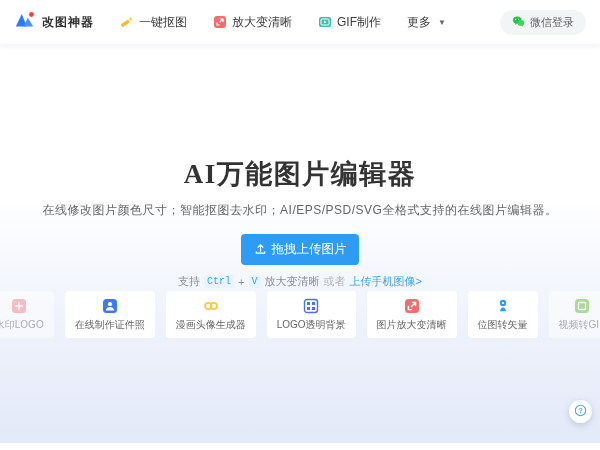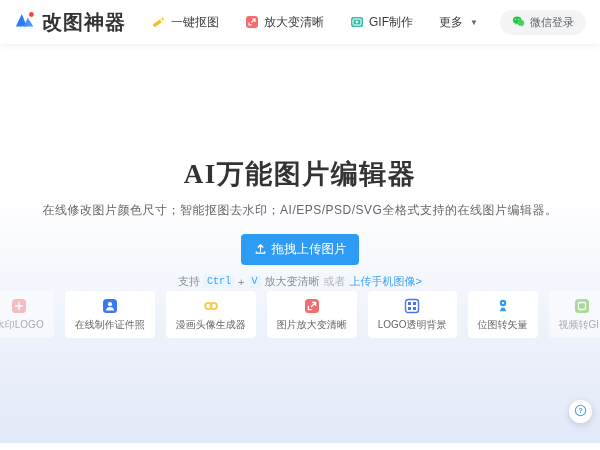--- a/index.html
+++ b/index.html
@@ -13,21 +13,21 @@
   
   .navbar {
     position: absolute; top: 0; left: 0; width: 600px; height: 44px;
     background: #ffffff;
     box-shadow: 0 2px 6px rgba(60,80,120,0.08);
     display: flex; align-items: center;
     padding: 0 14px;
     z-index: 5;
   }
   .logo { display: flex; align-items: center; gap: 6px; cursor: pointer; }
-  .logo-text { font-size: 20px; font-weight: 700; color: #333; letter-spacing: 1px; }
+  .logo-text { font-size: 12px; font-weight: 700; color: #333; letter-spacing: 1px; }
   .nav-menu { display: flex; align-items: center; gap: 26px; margin-left: 26px; }
   .nav-item { display: flex; align-items: center; gap: 5px; font-size: 12px; color: #3c3c3c; cursor: pointer; white-space: nowrap; }
   .nav-item .micon { display: inline-flex; width: 14px; height: 14px; }
   .caret { font-size: 8px; color: #666; margin-left: 2px; }
   .nav-right { margin-left: auto; }
   .login-pill {
     display: flex; align-items: center; gap: 5px;
     background: #f3f4f6; border-radius: 999px;
     padding: 5px 12px; font-size: 11px; color: #606266; cursor: pointer;
   }
@@ -212,39 +212,39 @@
         <circle cx="5.3" cy="8" r="3.2" fill="none" stroke="#f7c948" stroke-width="1.8"></circle>
         <circle cx="10.7" cy="8" r="3.2" fill="none" stroke="#f7c948" stroke-width="1.8"></circle>
       </svg>
     </span>
     <span class="clabel">漫画头像生成器</span>
   </div>
 
   <div class="card">
     <span class="cicon">
       <svg width="16" height="16" viewBox="0 0 16 16">
-        <rect x="1" y="1" width="14" height="14" rx="3.5" fill="#f56c6c"></rect>
-        <path d="M8.6 4.4 H11.6 V7.4 M11.6 4.4 L7.4 8.6" stroke="#ffffff" stroke-width="1.4" fill="none" stroke-linecap="round"></path>
-        <path d="M4.4 8.4 V11.6 H7.6" stroke="#ffffff" stroke-width="1.4" fill="none" stroke-linecap="round"></path>
-      </svg>
-    </span>
-    <span class="clabel">图片放大变清晰</span>
-  </div>
-
-  <div class="card">
-    <span class="cicon">
-      <svg width="16" height="16" viewBox="0 0 16 16">
         <rect x="1.5" y="1.5" width="13" height="13" rx="2.5" fill="none" stroke="#4a72f5" stroke-width="1.4"></rect>
         <rect x="4" y="4" width="3" height="3" fill="#4a72f5"></rect>
         <rect x="9" y="4" width="3" height="3" fill="#4a72f5"></rect>
         <rect x="4" y="9" width="3" height="3" fill="#4a72f5"></rect>
         <rect x="9" y="9" width="3" height="3" fill="#4a72f5"></rect>
       </svg>
     </span>
     <span class="clabel">LOGO透明背景</span>
+  </div>
+
+  <div class="card">
+    <span class="cicon">
+      <svg width="16" height="16" viewBox="0 0 16 16">
+        <rect x="1" y="1" width="14" height="14" rx="3.5" fill="#f56c6c"></rect>
+        <path d="M8.6 4.4 H11.6 V7.4 M11.6 4.4 L7.4 8.6" stroke="#ffffff" stroke-width="1.4" fill="none" stroke-linecap="round"></path>
+        <path d="M4.4 8.4 V11.6 H7.6" stroke="#ffffff" stroke-width="1.4" fill="none" stroke-linecap="round"></path>
+      </svg>
+    </span>
+    <span class="clabel">图片放大变清晰</span>
   </div>
 
   <div class="card">
     <span class="cicon">
       <svg width="16" height="16" viewBox="0 0 16 16">
         <circle cx="8" cy="5" r="3.2" fill="#2e9cf5"></circle>
         <circle cx="8" cy="5" r="1.1" fill="#ffffff"></circle>
         <path d="M5 13.2 C5.4 10.8 6.4 9.6 8 9.6 C9.6 9.6 10.6 10.8 11 13.2 Z" fill="#2e9cf5"></path>
       </svg>
     </span>

